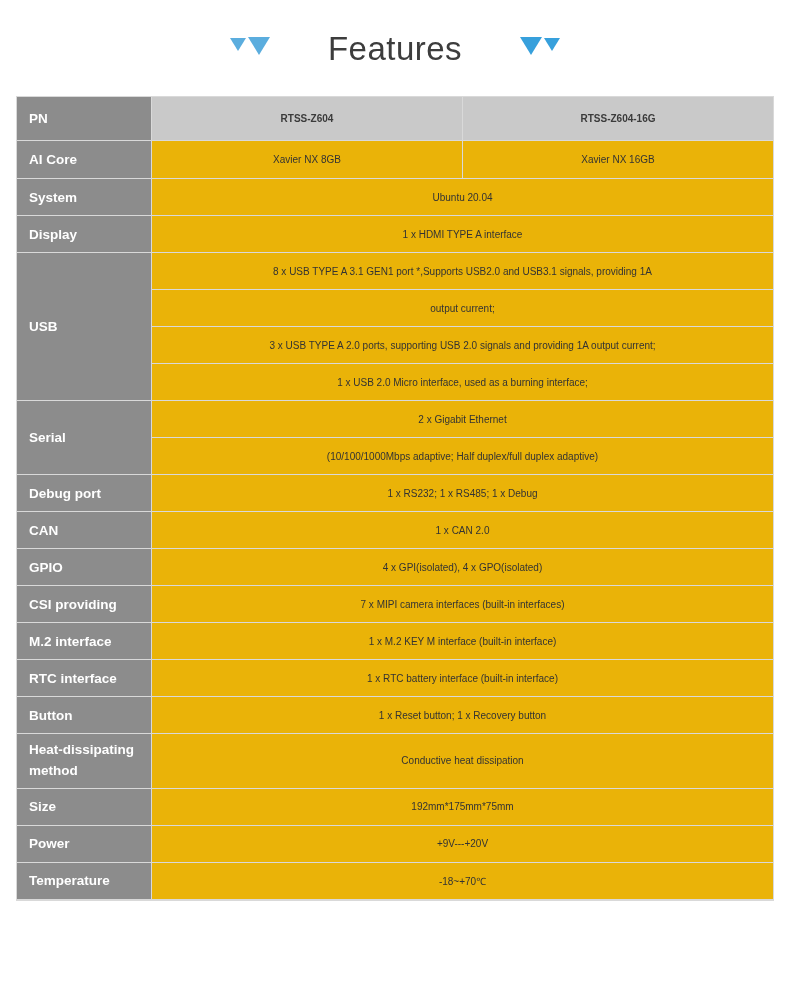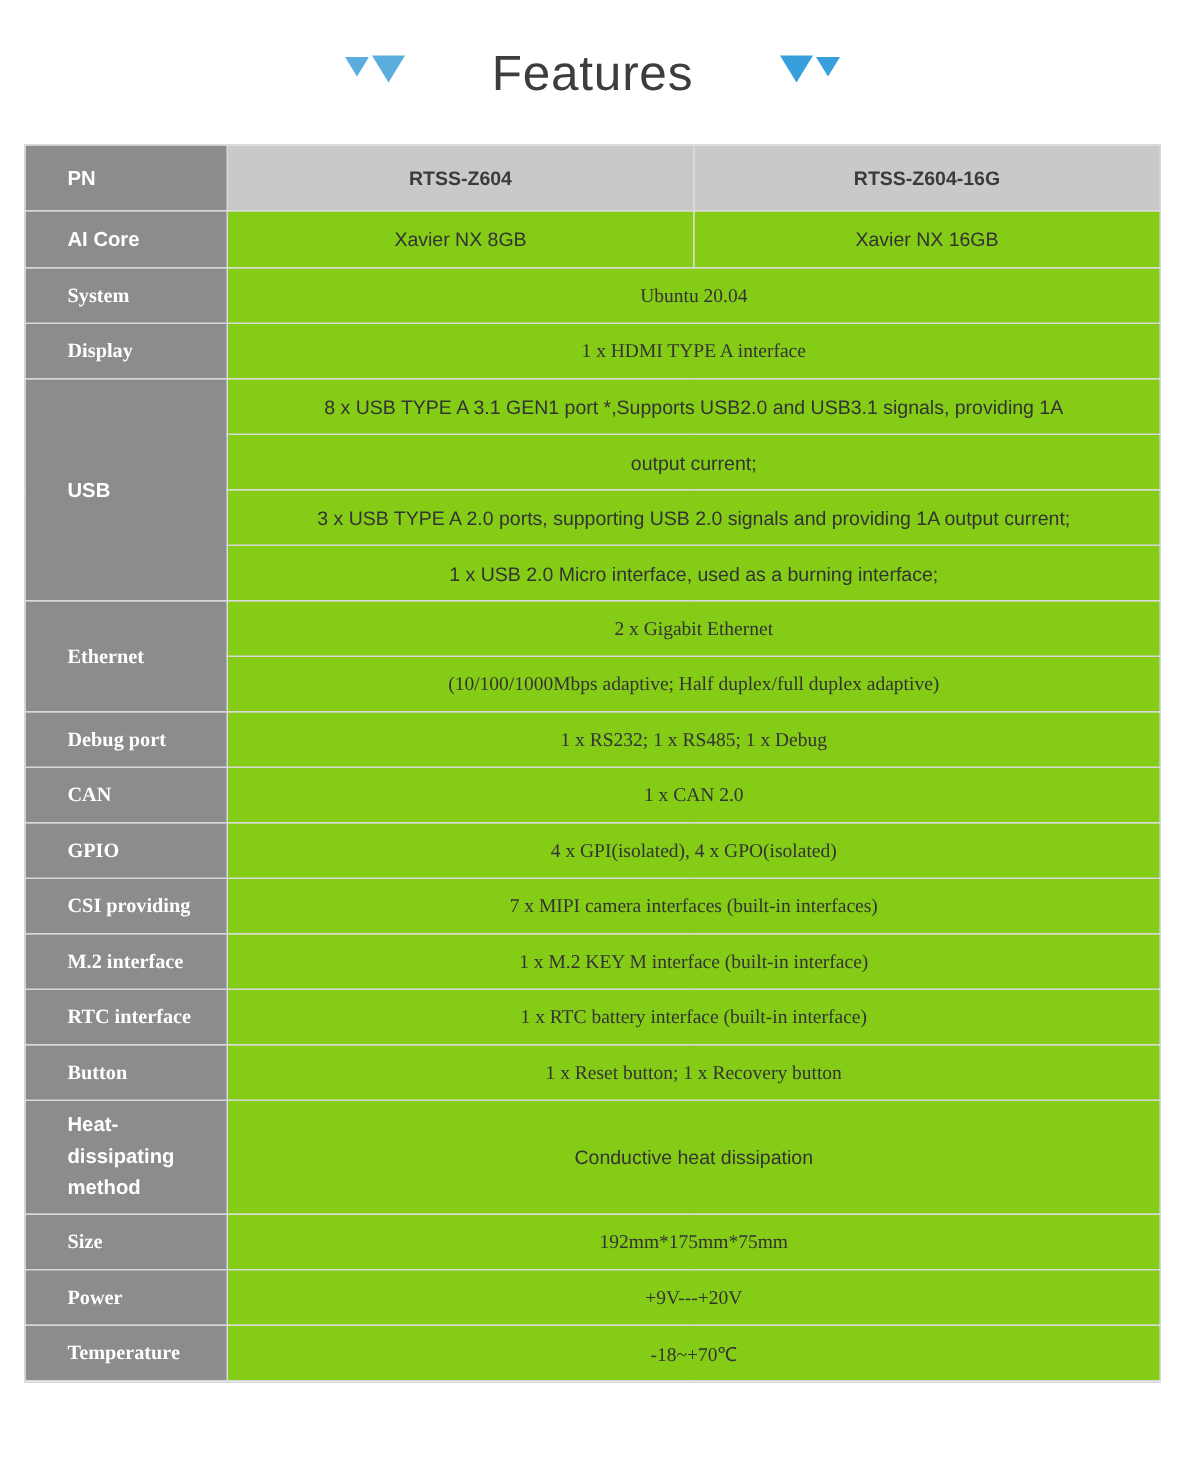--- a/index.html
+++ b/index.html
@@ -64,47 +64,47 @@
     border-top: none;
     border-left: none;
   }
   table {
     border-collapse: collapse;
     width: 758px;
     table-layout: fixed;
   }
   td {
     border: 1px solid #d9d9d9;
-    font-size: 13px;
+    font-size: 10px;
     color: #333;
     padding: 6px 8px;
     vertical-align: middle;
   }
   td.label {
     width: 135px;
     background: #8c8c8c;
     color: #ffffff;
     font-weight: bold;
     font-size: 13.5px;
-    padding-left: 28px;
+    padding-left: 12px;
     text-align: left;
     border-color: #d9d9d9;
   }
   td.val {
     text-align: center;
-    background: #84cc16;
+    background: #eab308;
   }
   td.val.head {
     background: #c9c9c9;
     font-weight: bold;
     color: #3b3b3b;
   }
   tr.h-pn td { height: 44px; }
   tr.h-ai td { height: 38px; }
-  tr.h-std td { height: 37px; font-family: Liberation Serif, serif; }
+  tr.h-std td { height: 37px; }
   tr.h-usb td { height: 37px; }
   tr.h-heat td { height: 37px; }
 
   .label-2line {
     line-height: 1.55;
   }
 </style>
 </head>
 <body>
 
@@ -156,21 +156,21 @@
           <td class="val" colspan="2">output current;</td>
         </tr>
         <tr class="h-usb">
           <td class="val" colspan="2">3 x USB TYPE A 2.0 ports, supporting USB 2.0 signals and providing 1A output current;</td>
         </tr>
         <tr class="h-usb">
           <td class="val" colspan="2">1 x USB 2.0 Micro interface, used as a burning interface;</td>
         </tr>
 
         <tr class="h-std">
-          <td class="label" rowspan="2">Ethernet</td>
+          <td class="label" rowspan="2">Serial</td>
           <td class="val" colspan="2">2 x Gigabit Ethernet</td>
         </tr>
         <tr class="h-std">
           <td class="val" colspan="2">(10/100/1000Mbps adaptive; Half duplex/full duplex adaptive)</td>
         </tr>
 
         <tr class="h-std">
           <td class="label">Debug port</td>
           <td class="val" colspan="2">1 x RS232; 1 x RS485; 1 x Debug</td>
         </tr>

